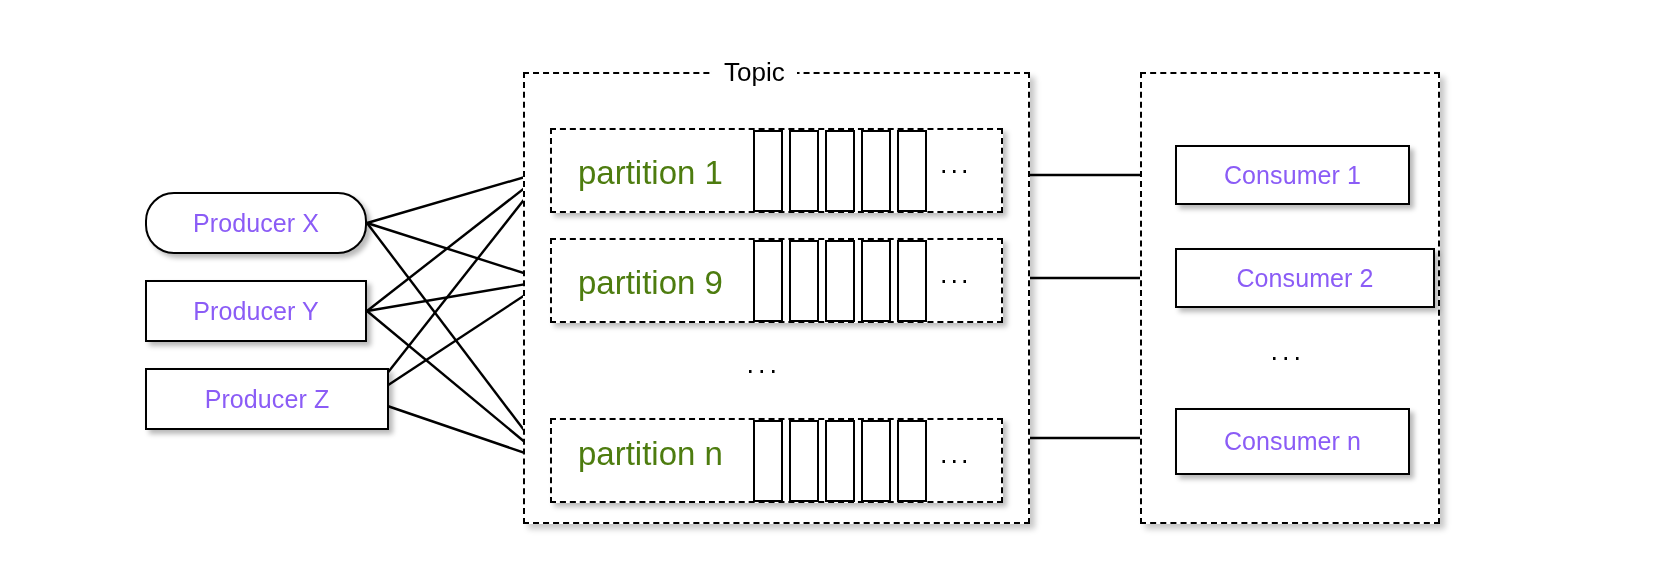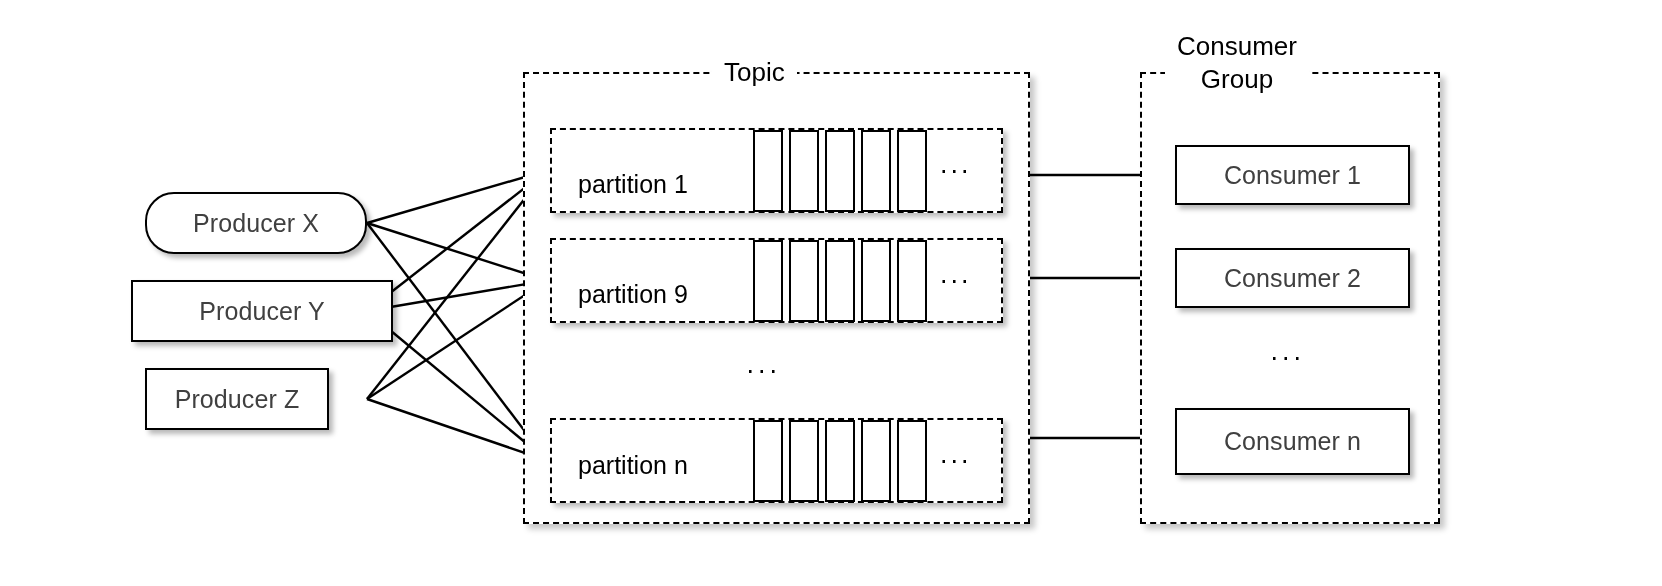--- a/index.html
+++ b/index.html
@@ -30,21 +30,21 @@
   
   .node-box {
     position: absolute;
     box-sizing: border-box;
     background: #ffffff;
     border: 2.5px solid #000000;
     display: flex;
     align-items: center;
     justify-content: center;
     font-size: 25px;
-    color: #404040;
+    color: #8b5cf6;
     letter-spacing: 0.1px;
     box-shadow: 4px 4px 5px rgba(0,0,0,0.28);
     z-index: 4;
   }
 
   
   .dashed-container {
     position: absolute;
     box-sizing: border-box;
     background: #ffffff;
@@ -69,25 +69,24 @@
     color: #000000;
     text-align: center;
     line-height: 33px;
     z-index: 6;
     padding: 0 12px;
     white-space: pre-line;
   }
 
   .partition-label {
     position: absolute;
-    font-size: 25px;
-    color: #000000;
+    font-size: 33px;
+    color: #4d7c0f;
     z-index: 3;
     white-space: nowrap;
-    margin-top: 16px;
   }
 
   
   .msg-strip {
     position: absolute;
     display: flex;
     gap: 6px;
     z-index: 3;
   }
   .msg-cell {
@@ -138,24 +137,24 @@
         <line x1="1003" y1="175" x2="1171" y2="175"></line>
         <line x1="1003" y1="278" x2="1171" y2="278"></line>
         <line x1="1003" y1="438" x2="1171" y2="438"></line>
       </g>
   </svg>
 
   <div id="producers">
       <div class="node-box" style="left: 145px; top: 192px; width: 222px; height: 62px; border-radius: 29px;">
         <span>Producer X</span>
       </div>
-      <div class="node-box" style="left: 131px; top: 280px; width: 262px; height: 62px;">
+      <div class="node-box" style="left: 145px; top: 280px; width: 222px; height: 62px;">
         <span>Producer Y</span>
       </div>
-      <div class="node-box" style="left: 145px; top: 368px; width: 184px; height: 62px;">
+      <div class="node-box" style="left: 145px; top: 368px; width: 244px; height: 62px;">
         <span>Producer Z</span>
       </div>
     </div>
 
   <div class="dashed-container" id="topic-box" style="left: 523px; top: 72px; width: 507px; height: 452px;"></div>
   <div class="border-label" id="topic-label" style="left: 712px; top: 56px;">Topic</div>
   <div id="partitions">
       <div class="partition-box" style="left: 550px; top: 128px; width: 453px; height: 85px;"></div>
       <div class="partition-label" style="left: 578px; top: 153.5px;">partition 1</div>
       <div class="msg-strip" style="left: 753px; top: 130px;">
@@ -183,27 +182,25 @@
         <div class="msg-cell"></div>
         <div class="msg-cell"></div>
         <div class="msg-cell"></div>
         <div class="msg-cell"></div>
       </div>
       <div class="msg-ellipsis" style="left: 940px; top: 438.5px;">...</div>
     </div>
   <div class="vdots" id="partition-gap-dots" style="left: 746.5px; top: 348.5px;">...</div>
 
   <div class="dashed-container" id="cg-box" style="left: 1140px; top: 72px; width: 300px; height: 452px;"></div>
-  <div class="border-label" id="cg-label" style="left: 1165px; top: 30px;">Consumer
-Group</div>
   <div id="consumers">
       <div class="node-box" style="left: 1175px; top: 145px; width: 235px; height: 60px;">
         <span>Consumer 1</span>
       </div>
-      <div class="node-box" style="left: 1175px; top: 248px; width: 235px; height: 60px;">
+      <div class="node-box" style="left: 1175px; top: 248px; width: 260px; height: 60px;">
         <span>Consumer 2</span>
       </div>
       <div class="node-box" style="left: 1175px; top: 408px; width: 235px; height: 67px;">
         <span>Consumer n</span>
       </div>
     </div>
   <div class="vdots" id="consumer-gap-dots" style="left: 1270.5px; top: 336px;">...</div>
 
 </div>
 

